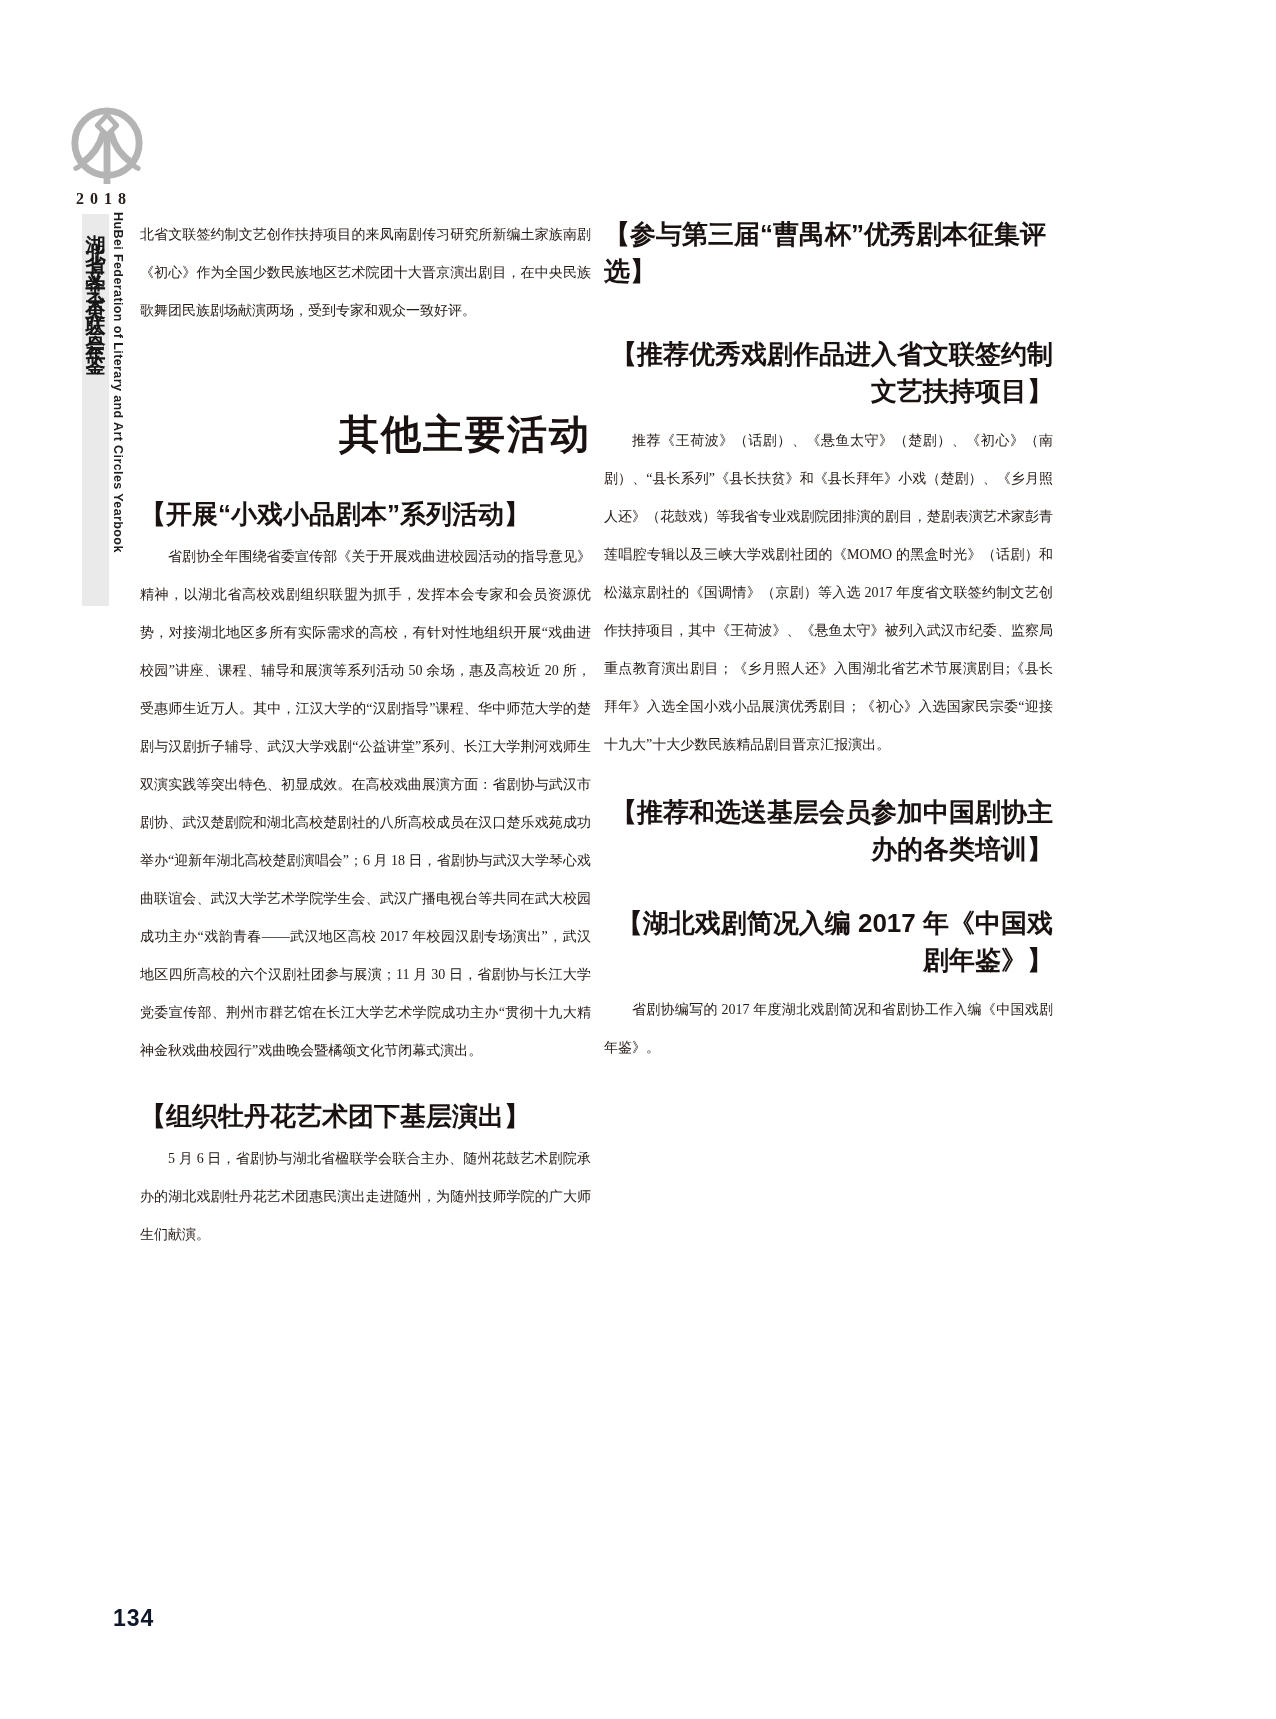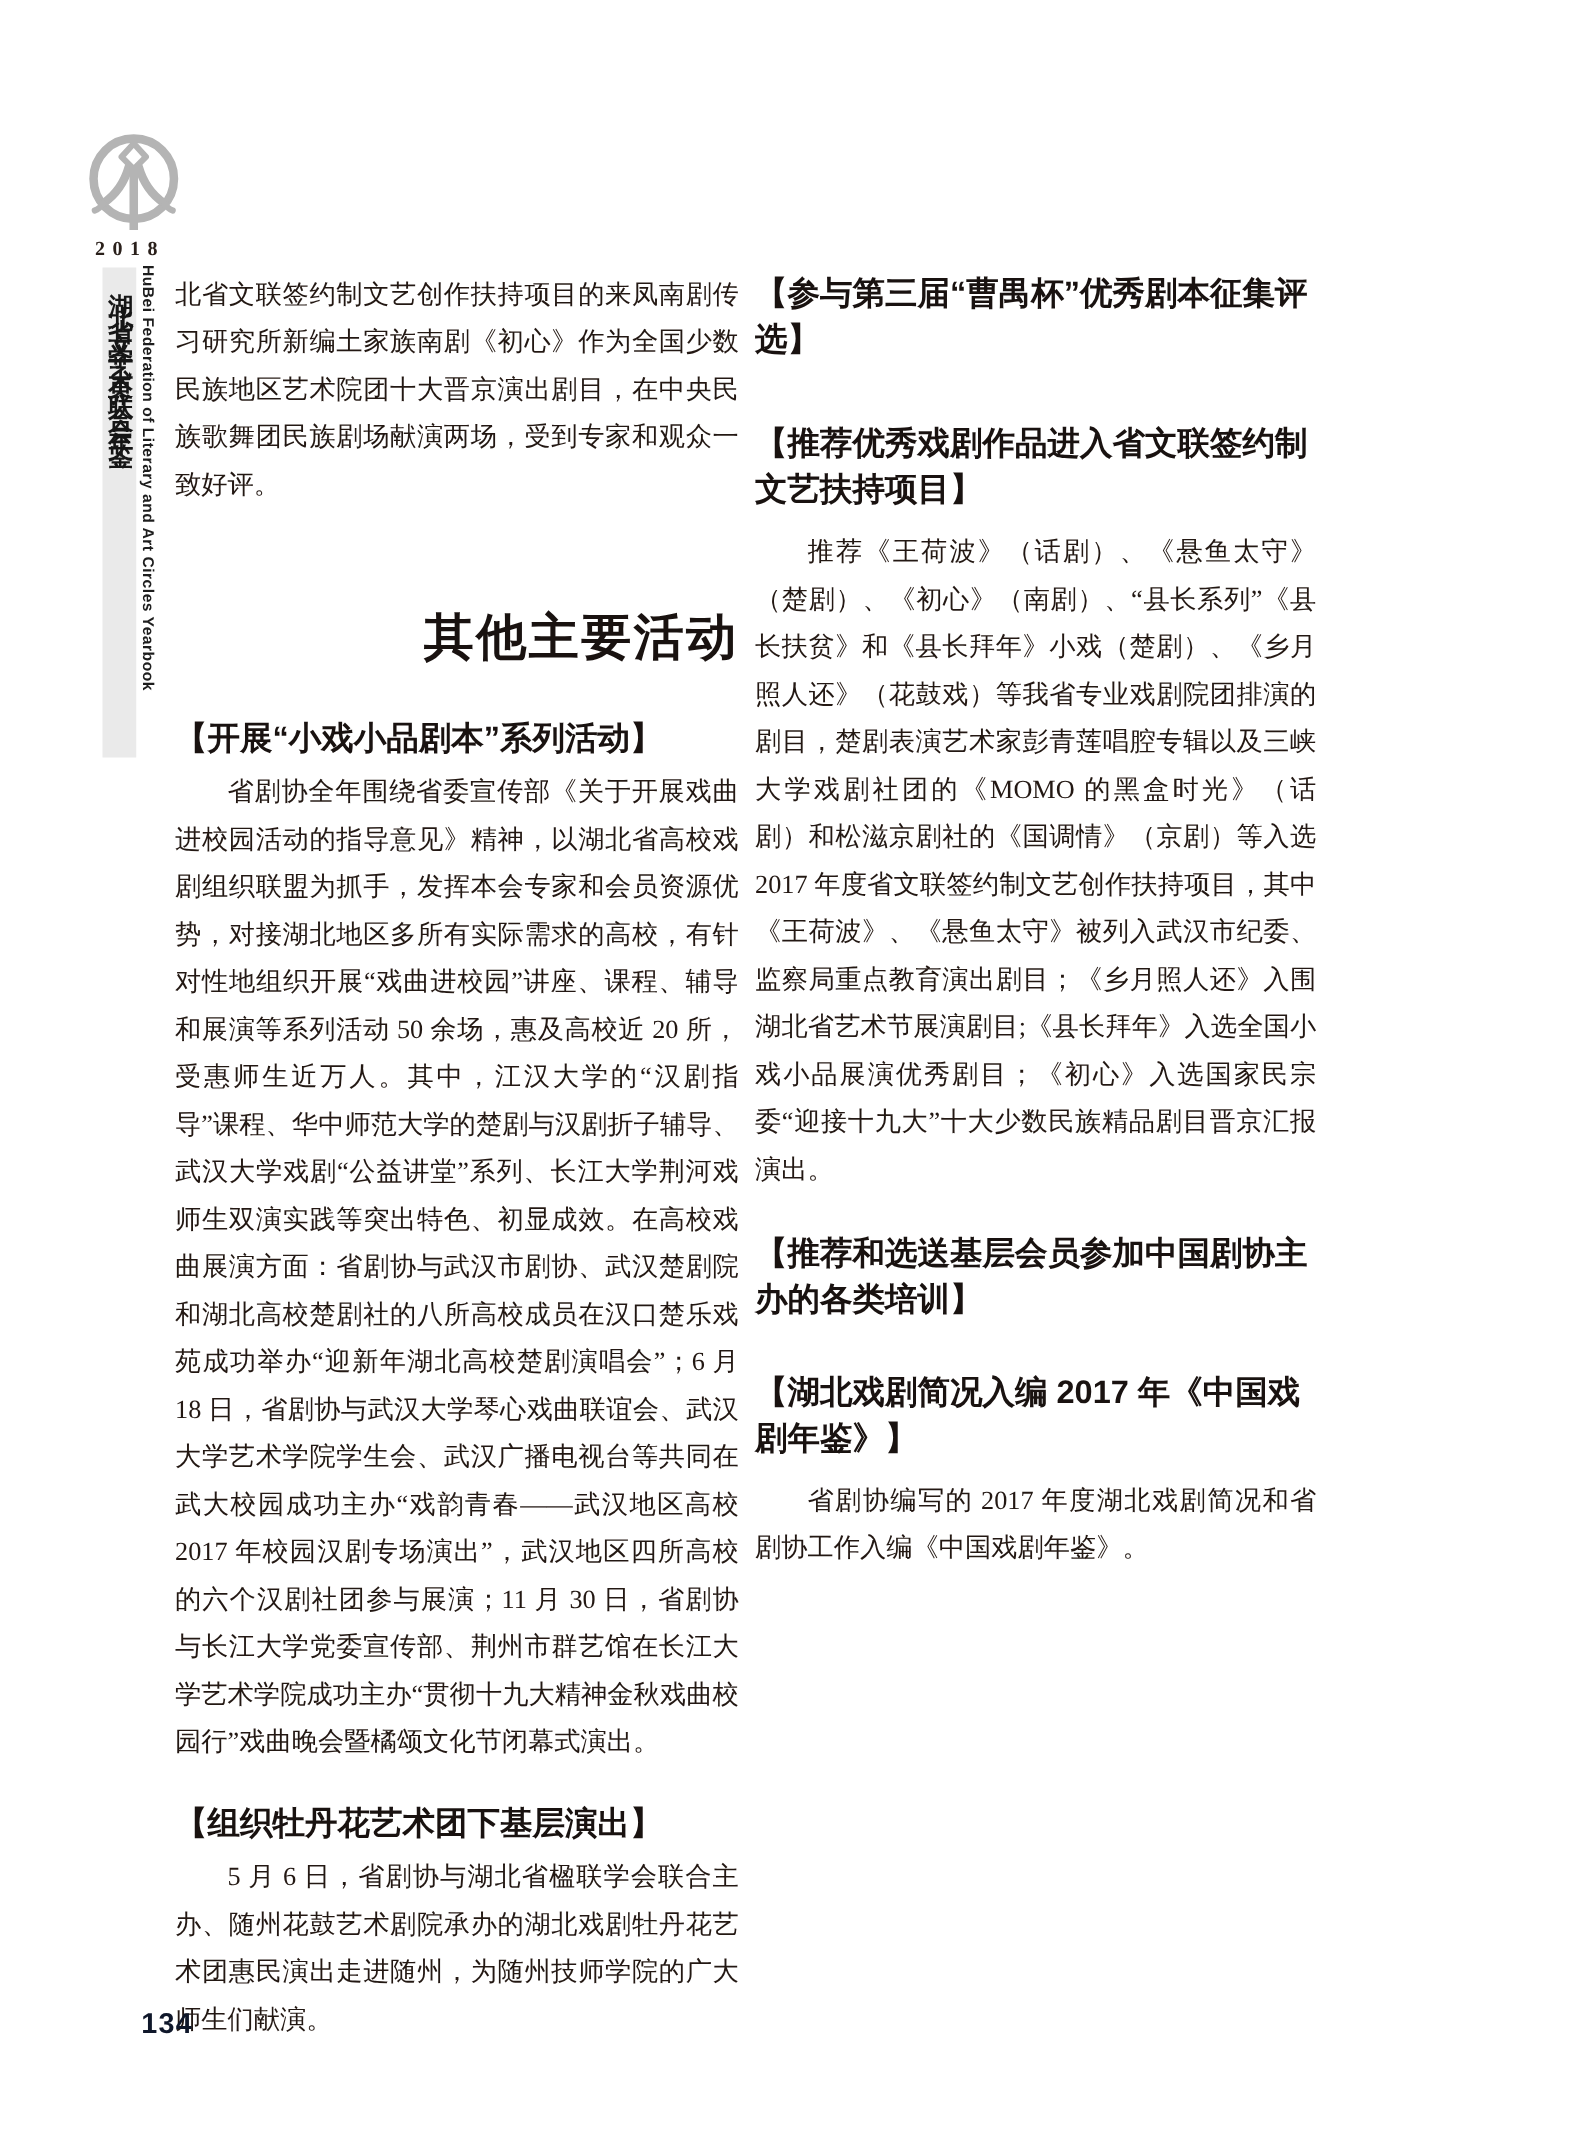--- a/index.html
+++ b/index.html
@@ -35,41 +35,41 @@
     font-family:"Liberation Sans","DejaVu Sans",sans-serif;
     font-weight:bold;font-size:12.5px;letter-spacing:0.4px;
     color:#1d1d1d;white-space:nowrap;
   }
   
   .col{position:absolute;top:216px;width:451px;}
   .col-left{left:140px;}
   .col-right{left:604px;width:449px;}
   p.body-text{
     margin:0;
-    font-size:21px;line-height:38px;
+    font-size:14px;line-height:38px;
     text-align:justify;color:#231813;
   }
   p.indent{text-indent:2em;}
   .main-heading{
     margin:78px 0 36px 0;
     font-family:"Liberation Sans","DejaVu Sans",sans-serif;
     font-weight:bold;font-size:40px;line-height:52px;
     letter-spacing:2px;text-align:right;color:#191210;
   }
   .sec-heading{
     margin:0 0 5px 0;
     font-family:"Liberation Sans","DejaVu Sans",sans-serif;
     font-weight:bold;font-size:26px;line-height:37px;
     color:#191210;text-align:left;
   }
   .gap-top-28{margin-top:28px;}
   .gap-top-30{margin-top:30px;}
   .gap-top-37{margin-top:37px;}
   .gap-top-46{margin-top:46px;}
-  .mb-12{margin-bottom:12px;}
+  .mb-12{margin-bottom:12px;text-align:right;}
   
   .page-number{
     position:absolute;left:113px;top:1605px;
     font-family:"Liberation Sans","DejaVu Sans",sans-serif;
     font-weight:bold;font-size:23px;letter-spacing:1px;color:#0f172a;
   }
 </style>
 </head>
 <body>
 

